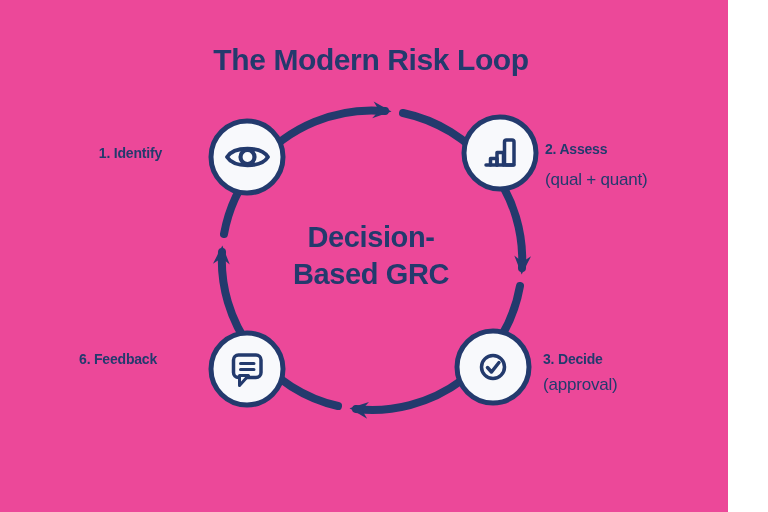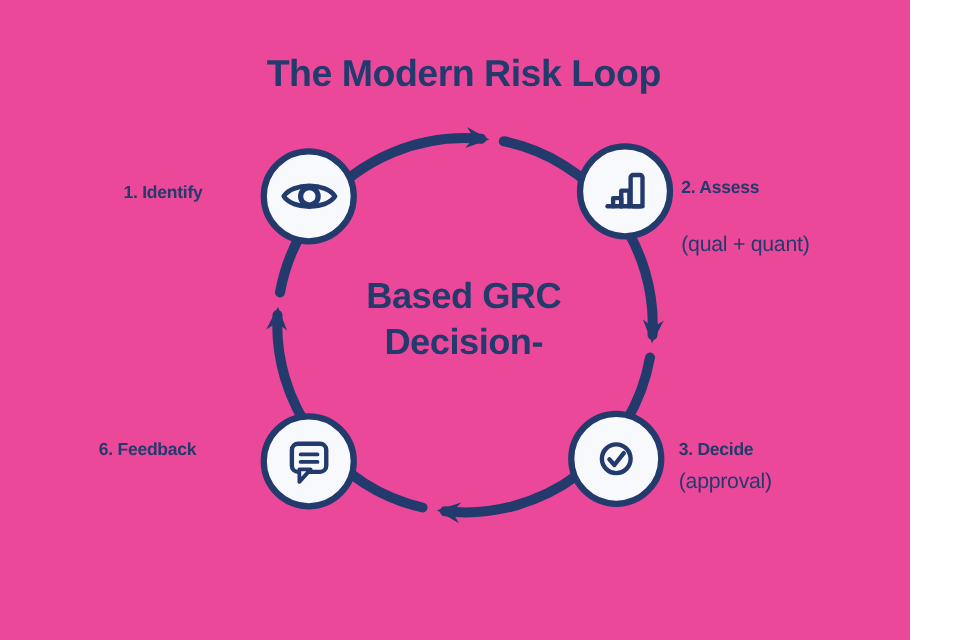--- a/index.html
+++ b/index.html
@@ -46,21 +46,21 @@
     line-height: 23px; letter-spacing: -0.2px;
   }
   .step .sub {
     font-size: 17px; font-weight: 400;
     line-height: 22px; letter-spacing: -0.2px;
   }
   .step .sub b { font-weight: 700; }
 
   .step-identify { top: 142px; right: 566px; text-align: right; }
   .step-assess   { top: 138px; left: 545px;  text-align: left; }
-  .step-assess .sub { margin-top: 24px; }
+  .step-assess .sub { margin-top: 8px; }
   .step-decide   { top: 348px; left: 543px;  text-align: left; }
   .step-decide .sub { margin-top: 3px; }
   .step-monitor  { top: 430px; left: 367px; transform: translateX(-50%); text-align: center; }
   .step-feedback { top: 348px; right: 571px; text-align: right; }
 </style>
 </head>
 <body>
 
 <div class="canvas">
 
@@ -106,22 +106,22 @@
     <g>
       <rect x="233.5" y="355" width="27.5" height="22.5" rx="5" fill="none" stroke="#233a6d" stroke-width="3.5"></rect>
       <path d="M 239.5 375.5 L 239.5 385.5 L 248.5 375.5 Z" fill="#f8f9fc" stroke="#233a6d" stroke-width="3" stroke-linejoin="round"></path>
       <path d="M 240.5 363.5 L 254 363.5 M 240.5 369.5 L 254 369.5" fill="none" stroke="#233a6d" stroke-width="3" stroke-linecap="round"></path>
     </g>
   </svg>
 
   <div class="title">The Modern Risk Loop</div>
 
   <div class="center-label">
+    <div>Decision-</div>
     <div>Based GRC</div>
-    <div>Decision-</div>
   </div>
 
   <div class="step step-identify">
     <div class="label">1. Identify</div>
   </div>
 
   <div class="step step-assess">
     <div class="label">2. Assess</div>
     <div class="sub">(qual + quant)</div>
   </div>

